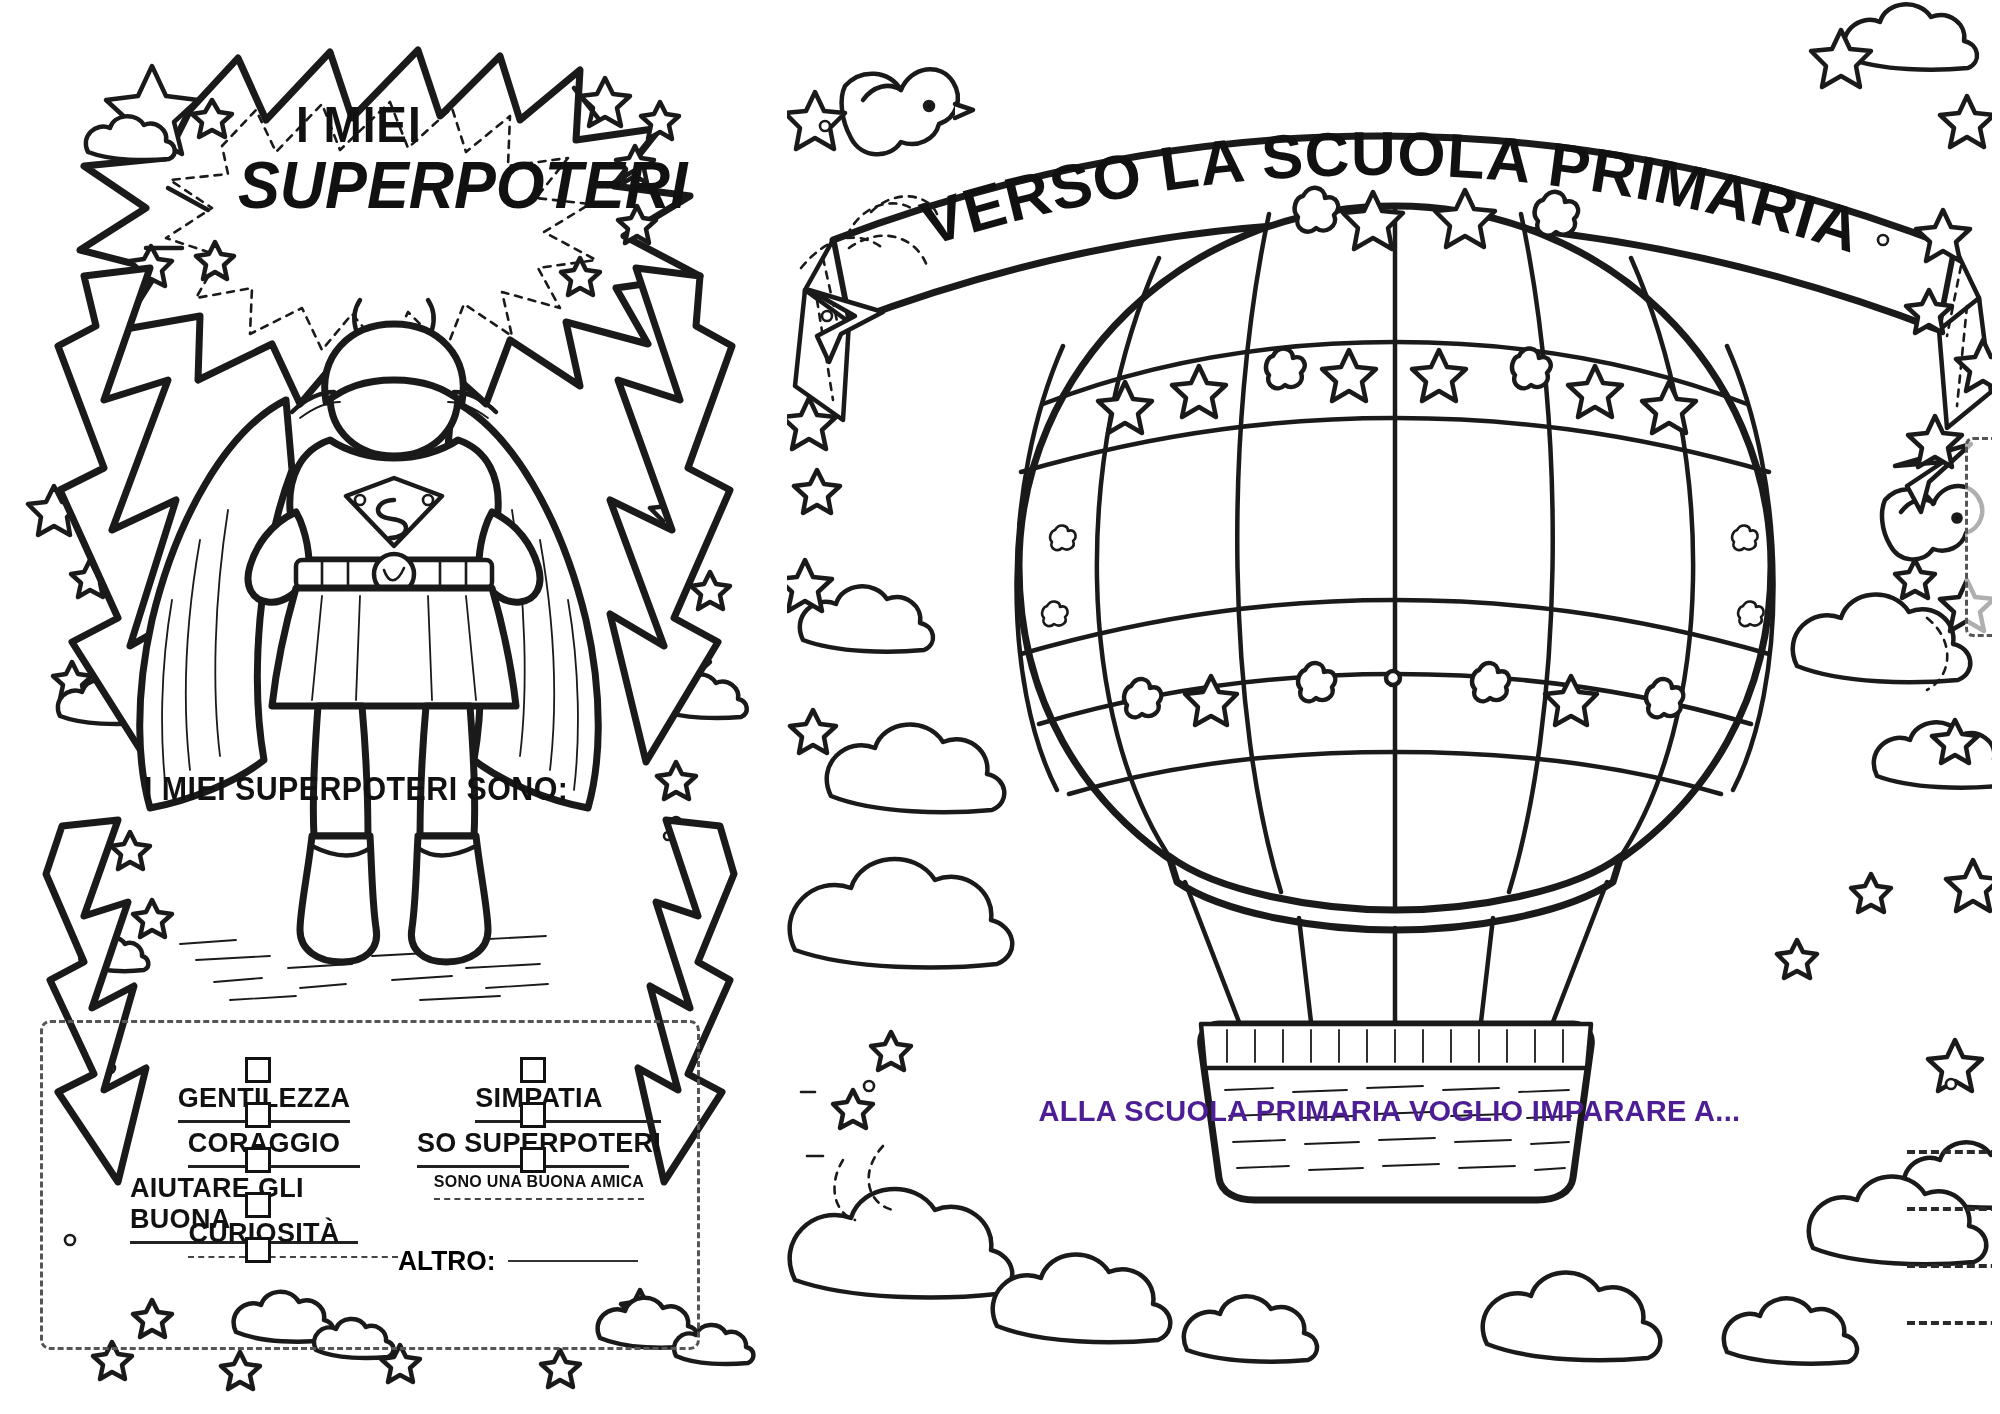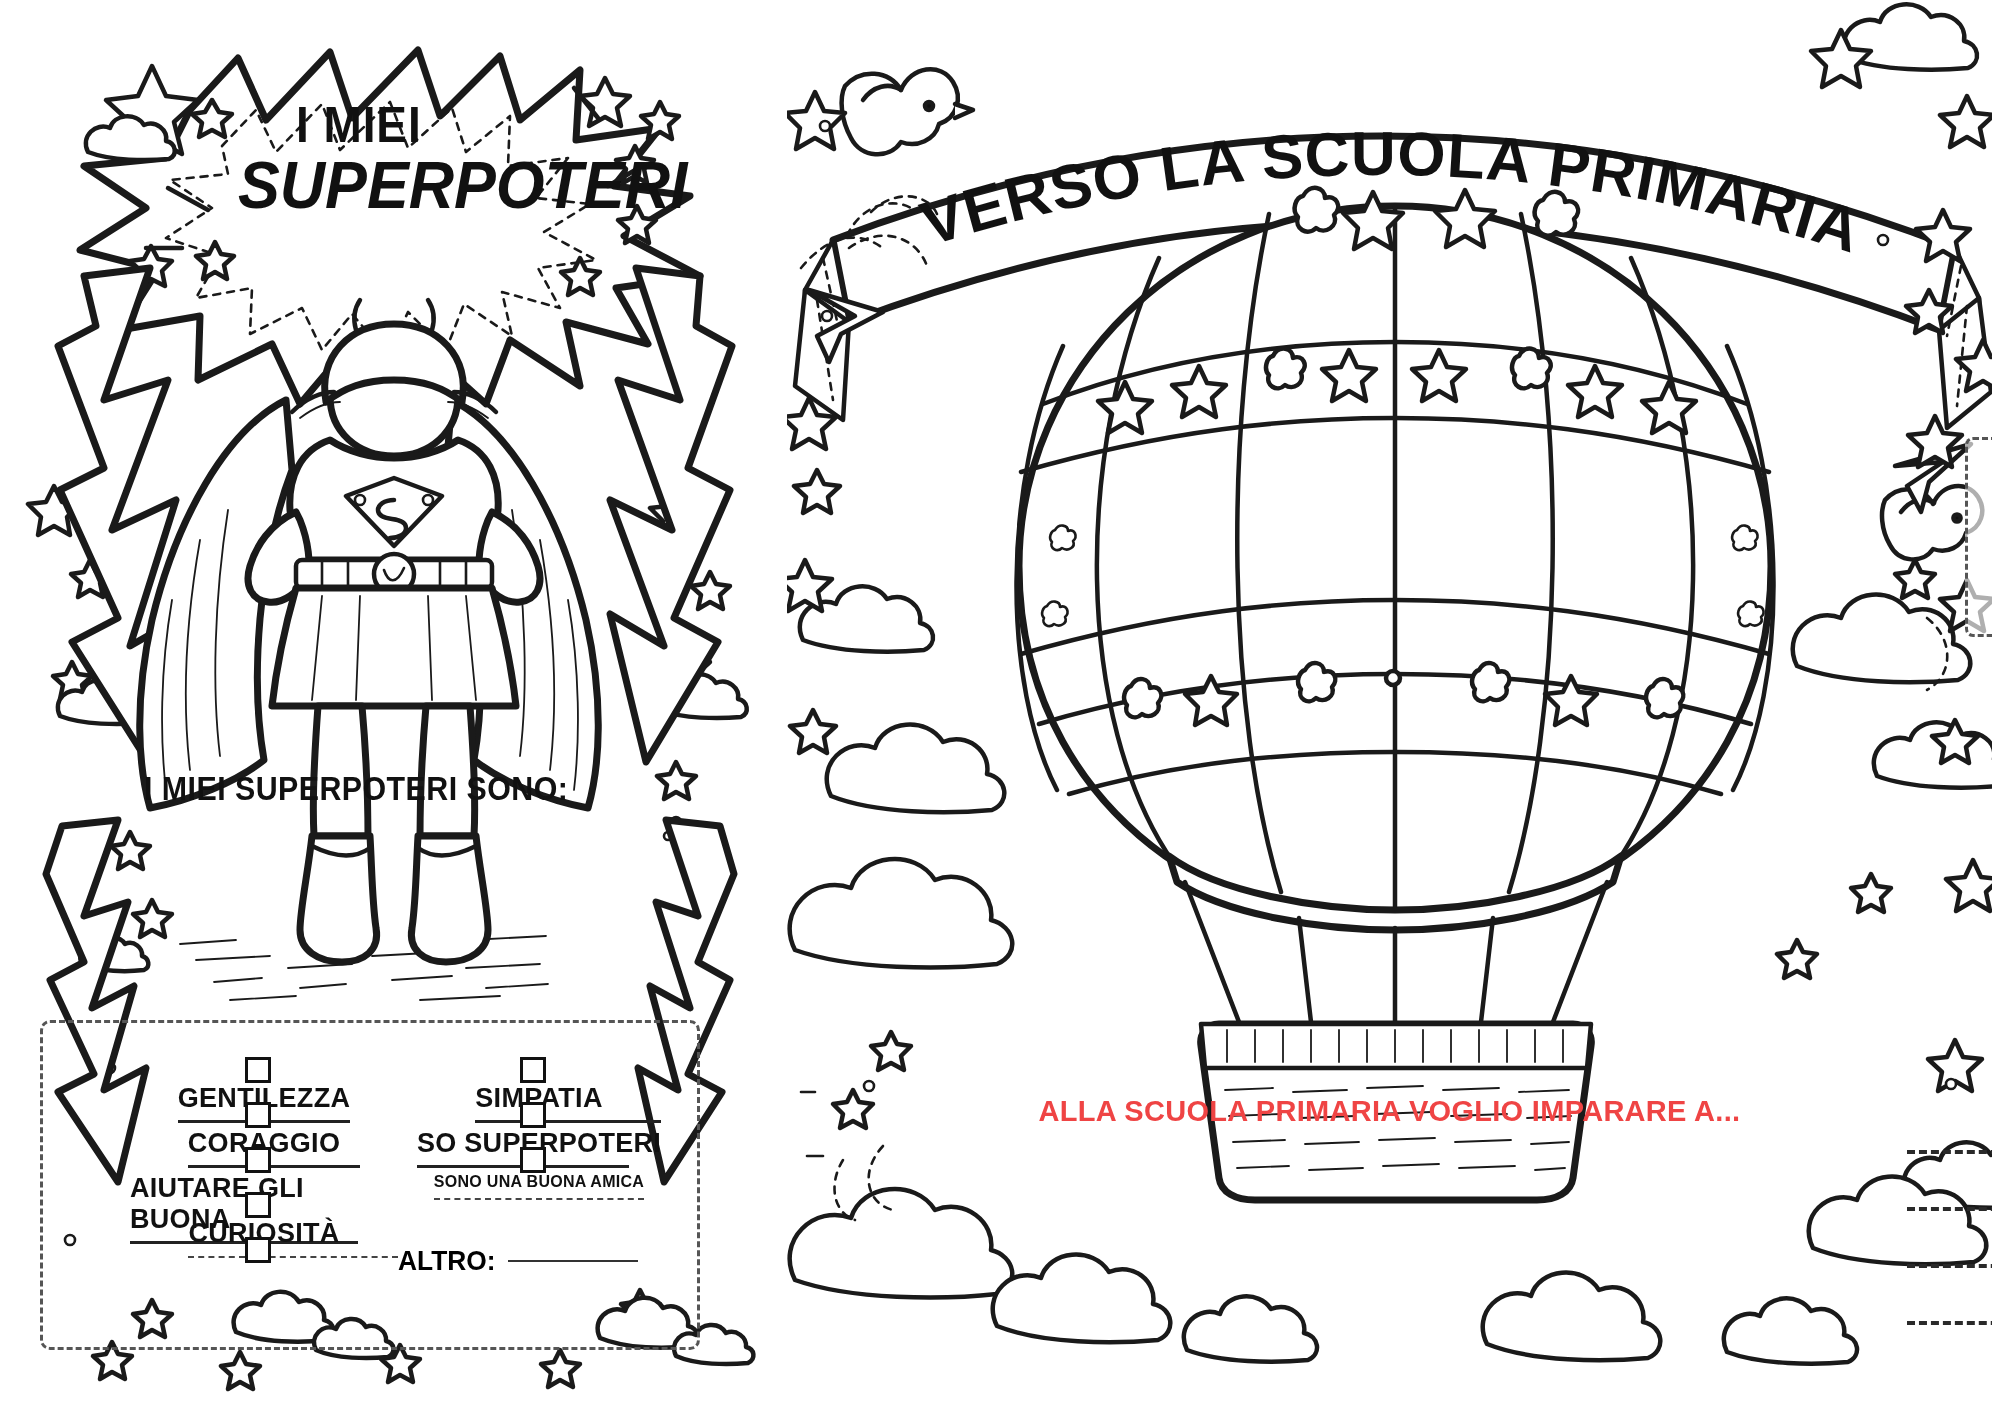--- a/index.html
+++ b/index.html
@@ -83,21 +83,21 @@
     color: #111;
     text-align: center;
     transform: scaleX(.95);
   }
   .learn-label {
     position: absolute;
     left: 0; right: 0; top: 1095px;
     text-align: center;
     font-size: 29px; font-weight: 700;
     letter-spacing: .3px;
-    color: #ef4444;
+    color: #4c1d95;
   }
   .banner-text {
     font-size: 62px; font-weight: 700;
     letter-spacing: 1px;
     fill: #111;
     font-family: "Liberation Sans", sans-serif;
   }
 
   
   .checklist {

